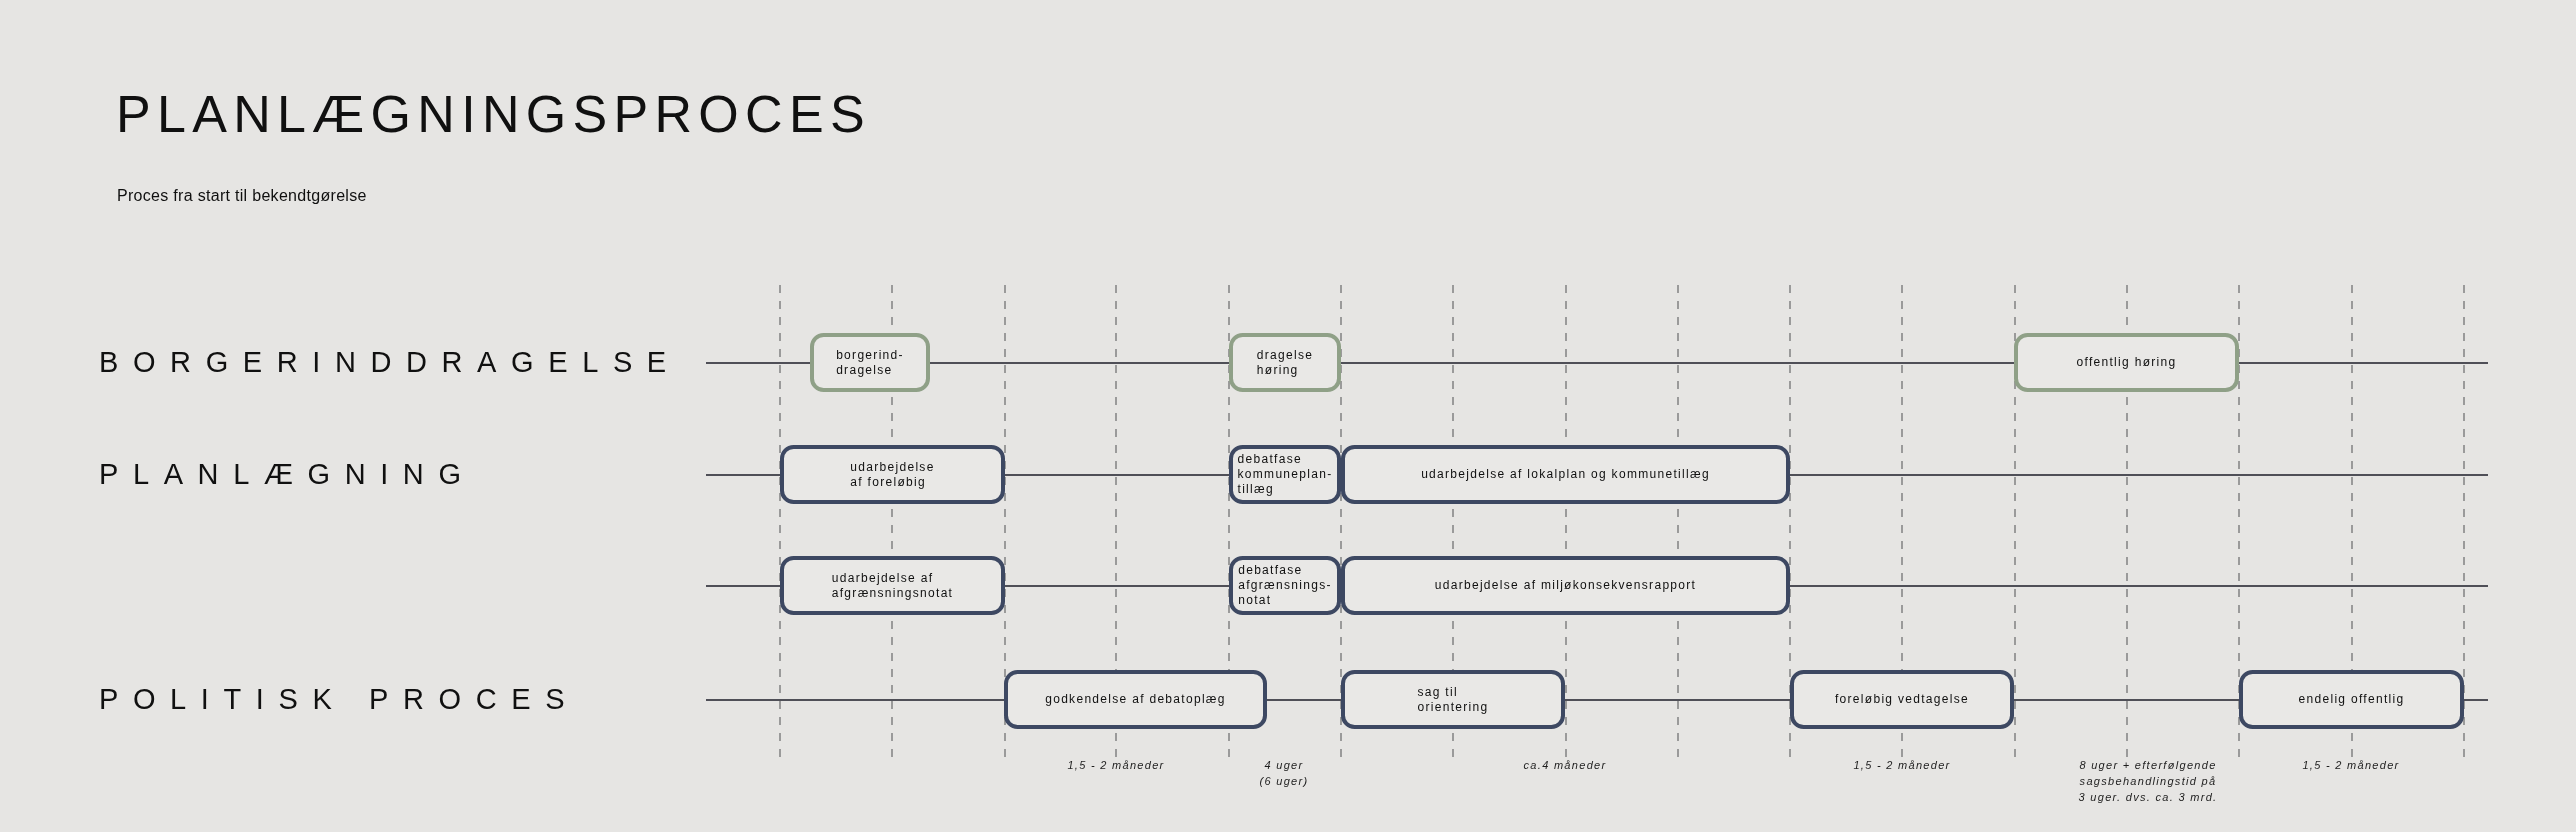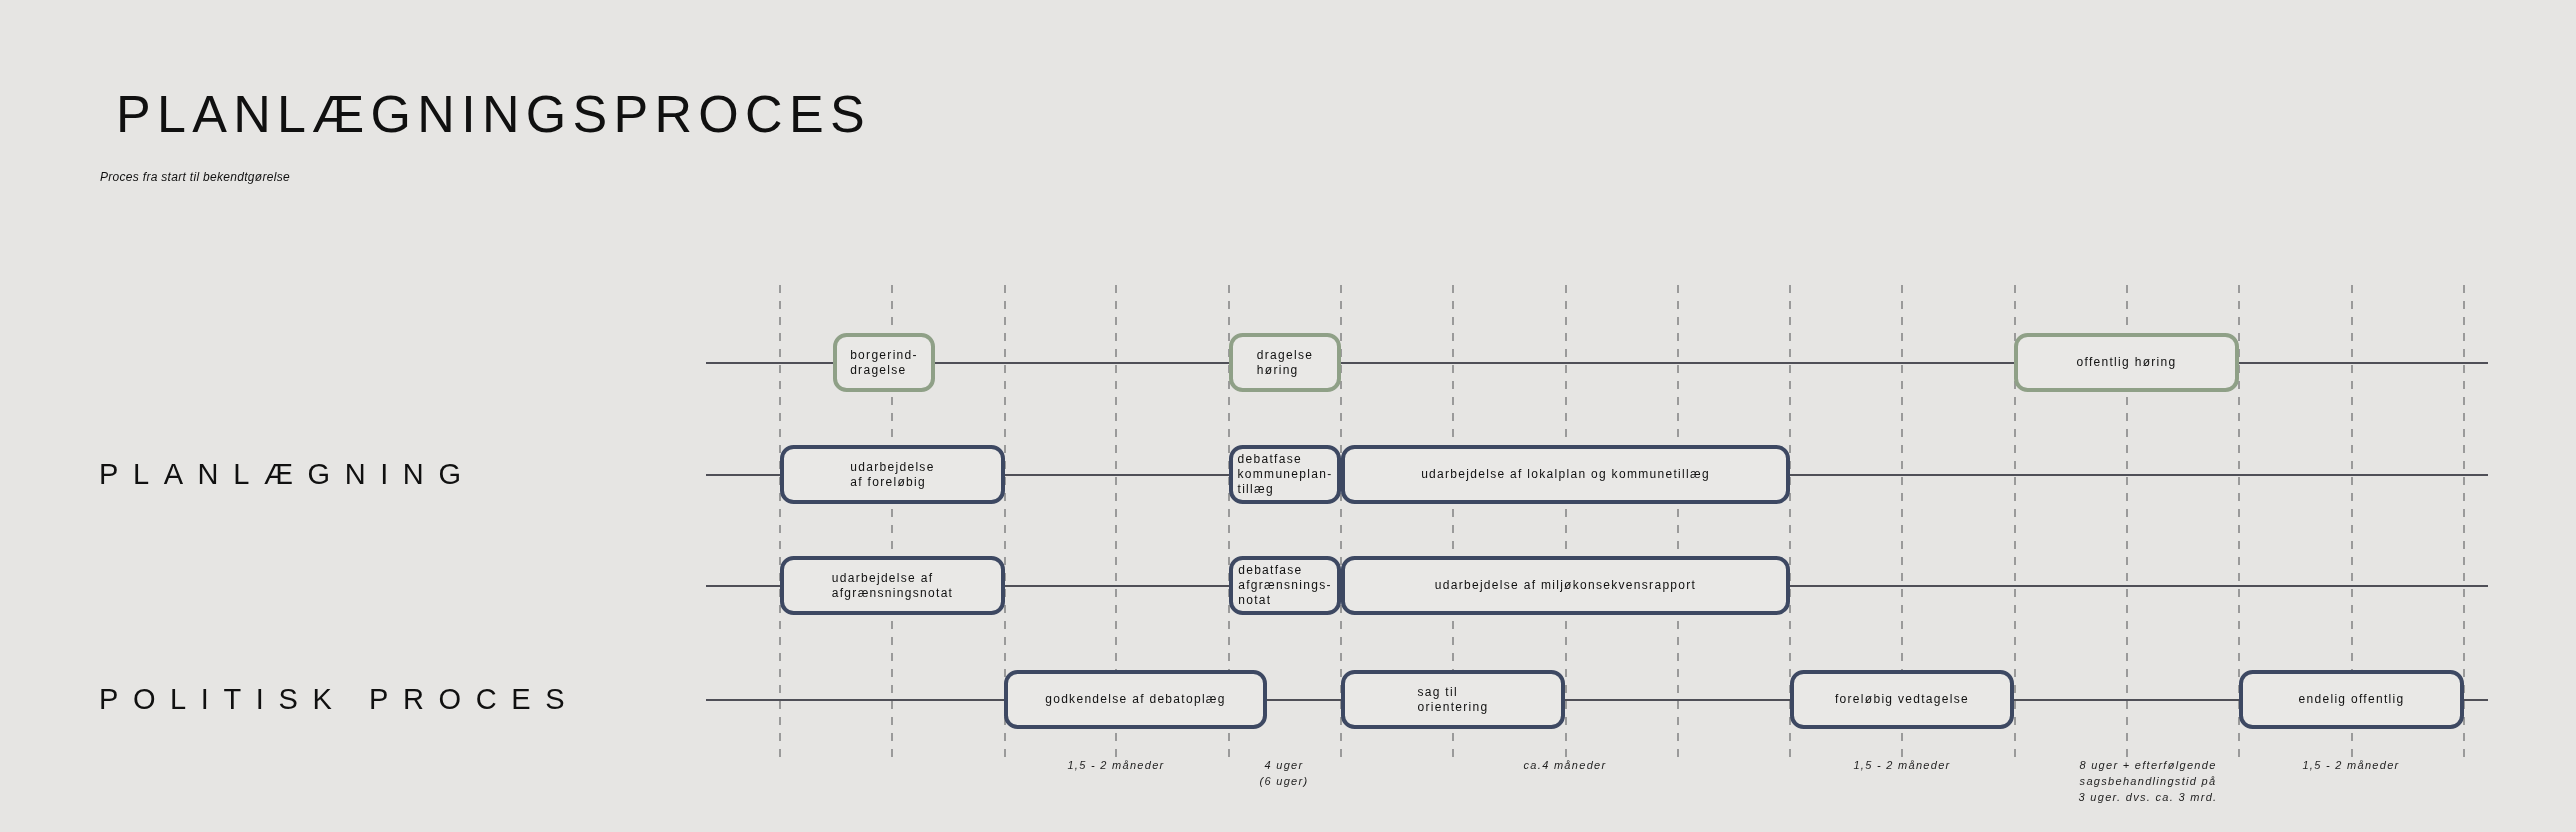--- a/index.html
+++ b/index.html
@@ -19,23 +19,23 @@
     width:2576px;height:833px;
     background:var(--background);
     overflow:hidden;
   }
   .title{
     position:absolute;left:116px;top:88px;margin:0;
     font-size:52px;font-weight:500;letter-spacing:6.3px;
     color:var(--text);white-space:nowrap;line-height:1;
   }
   .subtitle{
-    position:absolute;left:100px;top:170px;margin:0;
-    font-size:12px;font-weight:400;letter-spacing:0.3px;
-    color:var(--text);white-space:nowrap;font-style:italic;
+    position:absolute;left:100px;top:170px;margin:17px;
+    font-size:16px;font-weight:400;letter-spacing:0.3px;
+    color:var(--text);white-space:nowrap;
   }
   .gridline{
     position:absolute;top:285px;height:480px;width:1.6px;
     background:repeating-linear-gradient(to bottom,var(--gridline) 0 8.4px,transparent 8.4px 16px);
   }
   .row-line{
     position:absolute;left:706px;width:1782px;height:1.6px;
     background:var(--axis-line);
   }
   .row-label{
@@ -85,24 +85,25 @@
   <div class="gridline" style="left:2126px"></div>
   <div class="gridline" style="left:2238px"></div>
   <div class="gridline" style="left:2351px"></div>
   <div class="gridline" style="left:2463px"></div>
 
   <div class="row-line" style="top:362px"></div>
   <div class="row-line" style="top:474px"></div>
   <div class="row-line" style="top:585px"></div>
   <div class="row-line" style="top:699px"></div>
 
+  <div class="row-label" style="top:362px">BORGERINDDRAGELSE</div>
   <div class="row-label" style="top:474px">PLANLÆGNING</div>
   <div class="row-label" style="top:699px">POLITISK PROCES</div>
 
-  <div class="box green" style="left:833px;top:333px;width:102px">
+  <div class="box green" style="left:810px;top:333px;width:120px">
     <span class="box-text">borgerind-
 dragelse</span>
   </div>
   <div class="box green" style="left:1229px;top:333px;width:112px">
     <span class="box-text">dragelse
 høring</span>
   </div>
   <div class="box green" style="left:2014px;top:333px;width:225px">
     <span class="box-text">offentlig høring</span>
   </div>

